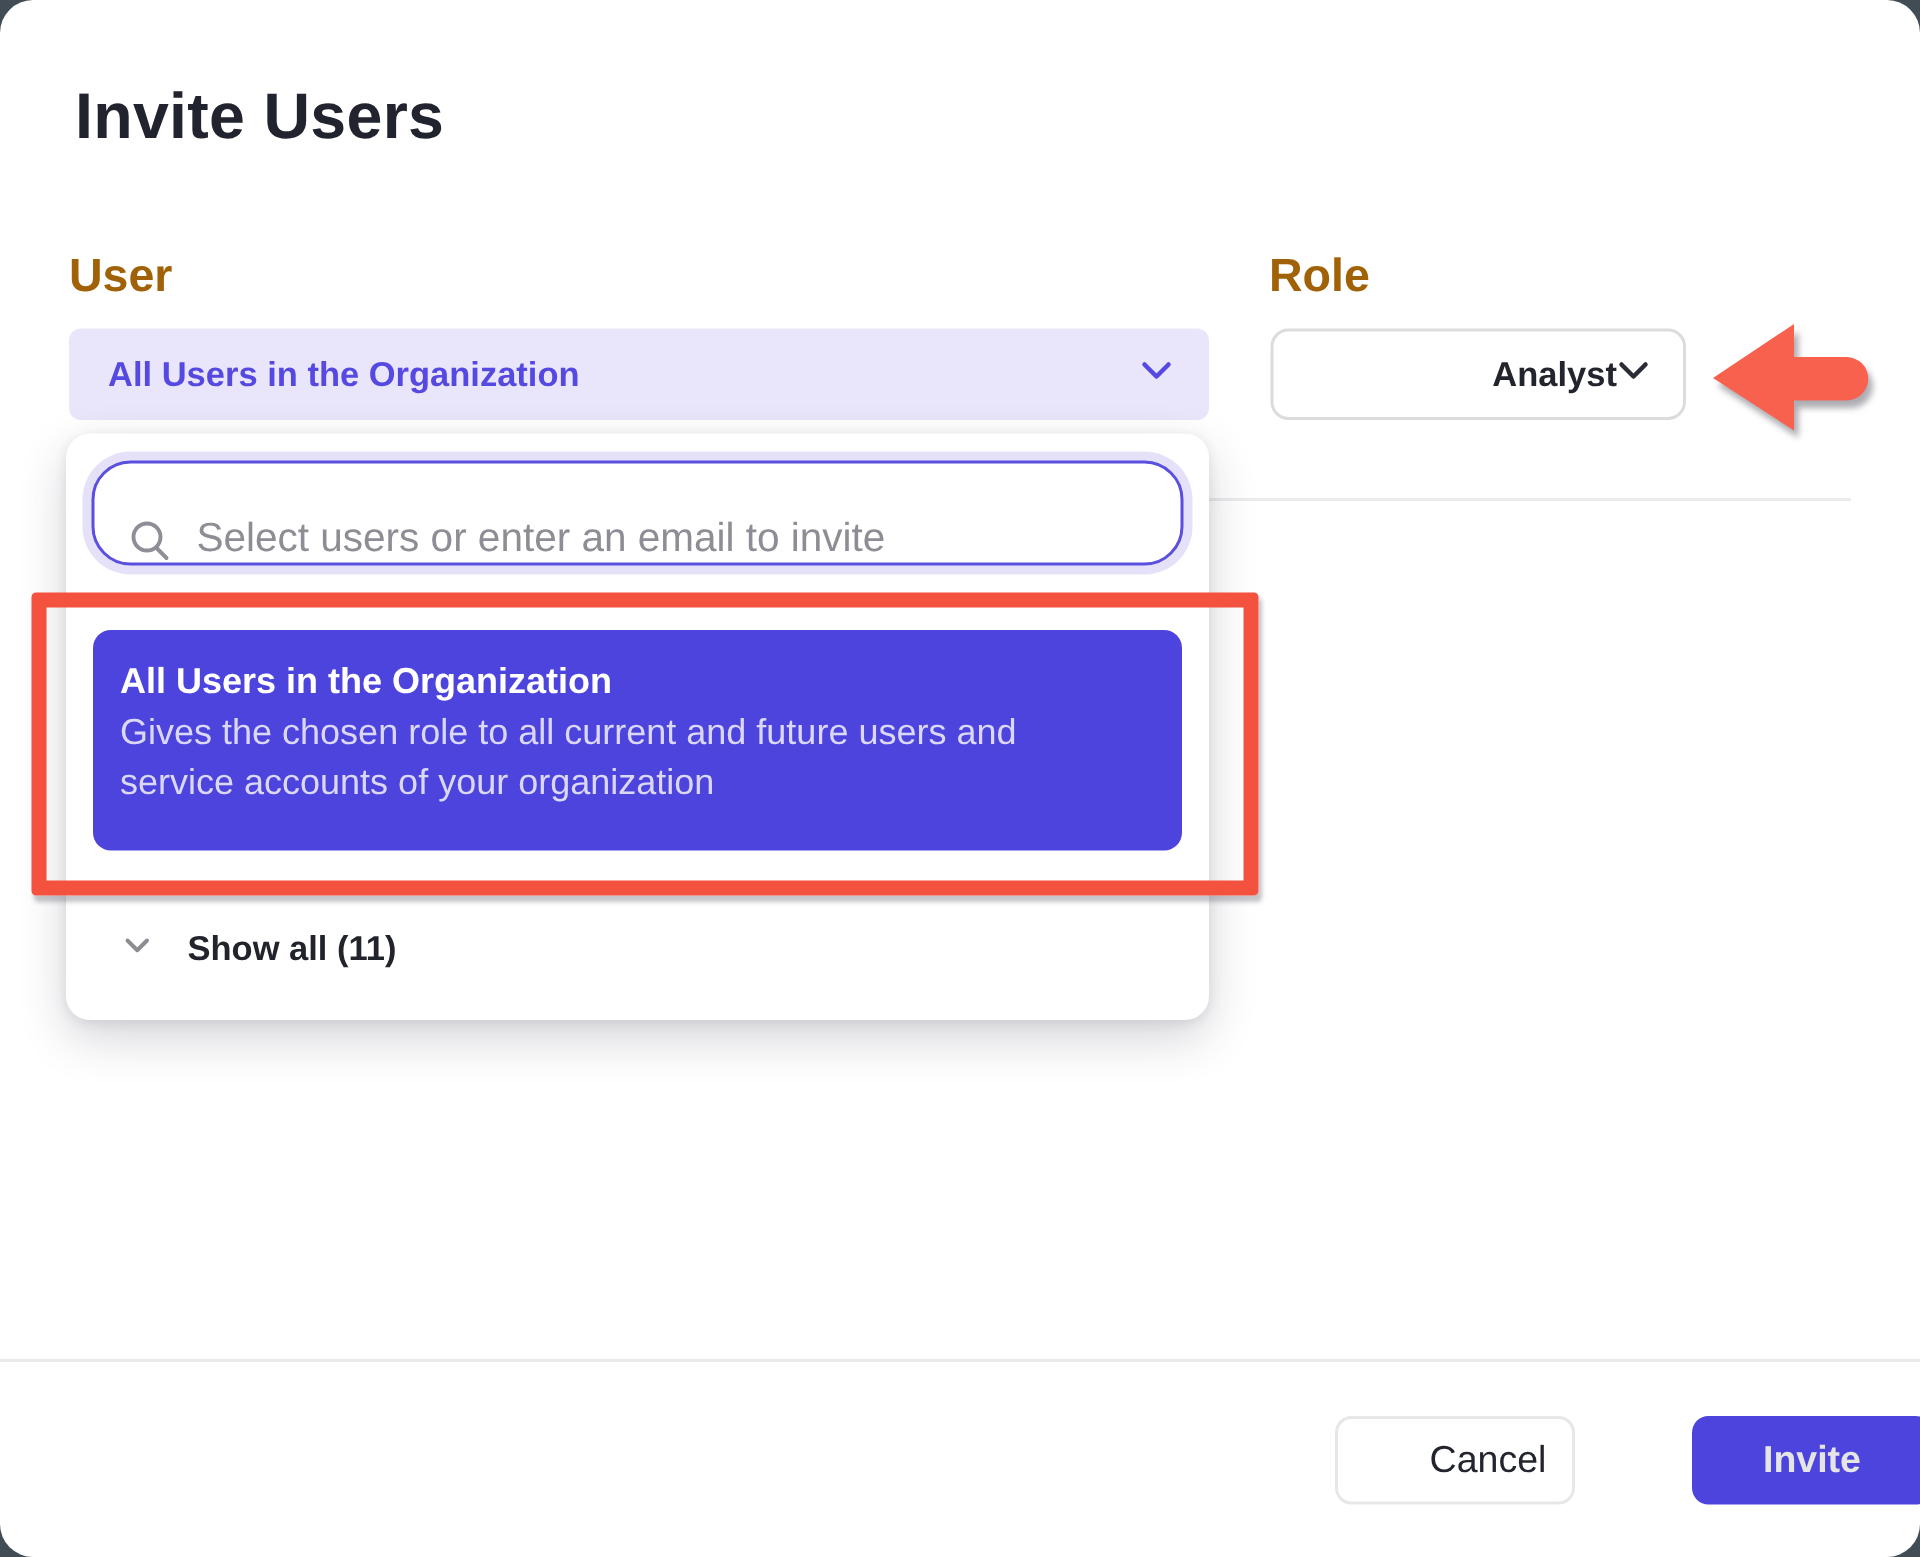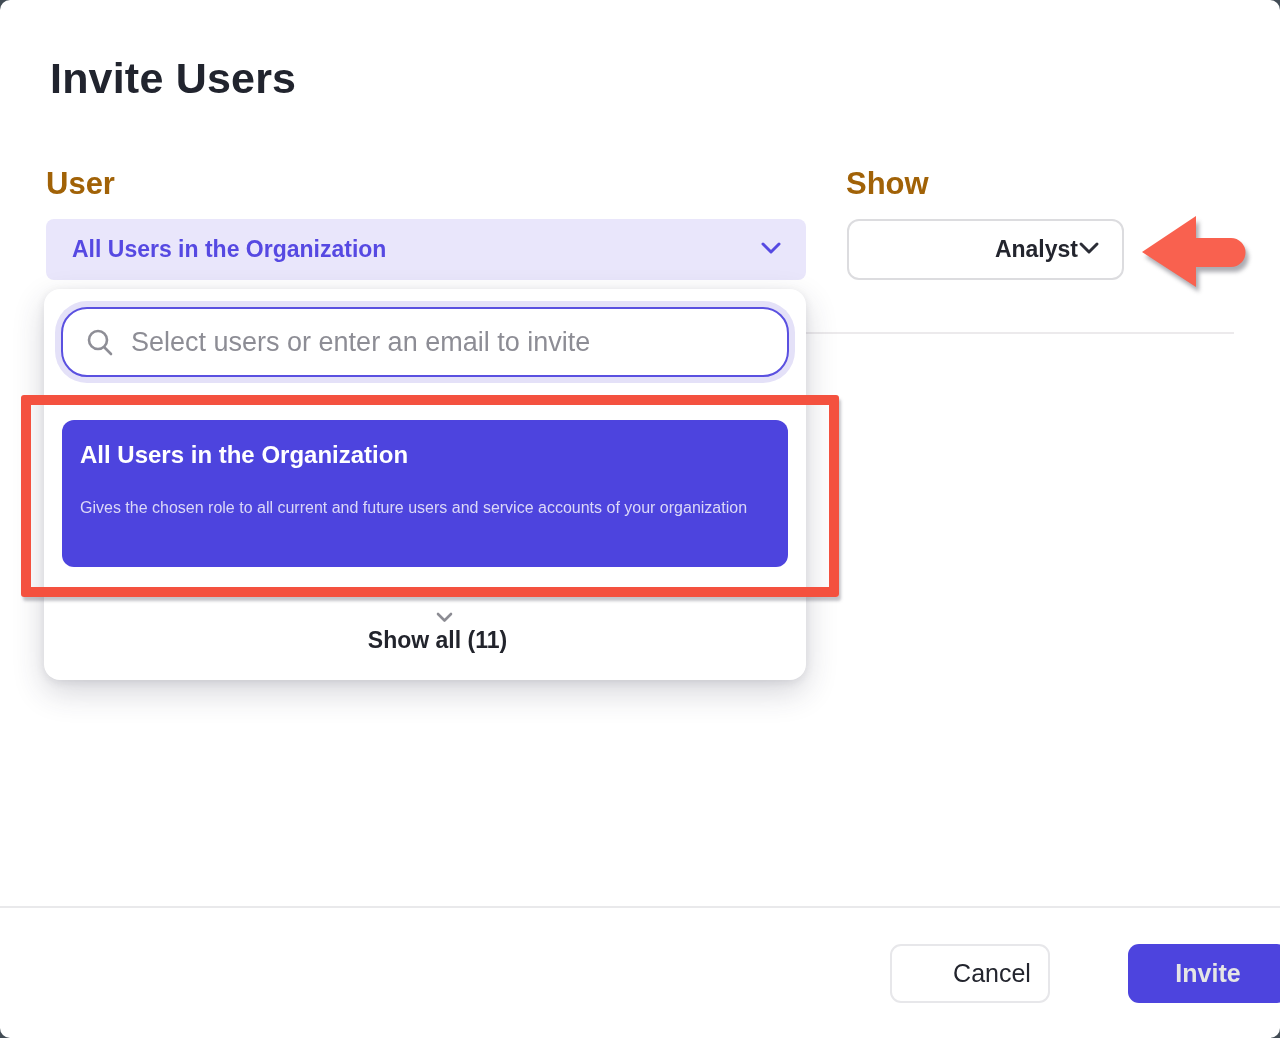--- a/index.html
+++ b/index.html
@@ -5,21 +5,21 @@
   html, body {
     margin: 0; padding: 0;
     width: 1280px; height: 1038px;
     background: #424c55;
     font-family: "Liberation Sans", sans-serif;
     overflow: hidden;
   }
   .card {
     position: absolute; inset: 0;
     background: #ffffff;
-    border-radius: 10px;
+    border-radius: 22px;
     overflow: hidden;
   }
   .abs { position: absolute; }
 
   .page-title {
     left: 50px; top: 54px;
     font-size: 43px; font-weight: 700;
     color: #21242e; letter-spacing: 0.2px;
   }
   .field-label {
@@ -69,21 +69,21 @@
     box-shadow: 0 12px 32px rgba(45,45,70,0.20), 0 2px 8px rgba(45,45,70,0.10);
     z-index: 5;
   }
   .search-box {
     position: absolute; left: 17px; top: 18px; width: 728px; height: 70px;
     box-sizing: border-box;
     background: #ffffff;
     border: 2.5px solid #5a50e0;
     border-radius: 26px;
     box-shadow: 0 0 0 6px #e4e1f8;
-    display: flex; align-items: center;
+    display: flex; align-items: flex-end;
     padding: 0 20px 0 22px;
   }
   .search-box input {
     border: none; outline: none;
     flex: 1; margin-left: 14px;
     font-family: "Liberation Sans", sans-serif;
     font-size: 27px; color: #33353d;
     background: transparent;
   }
   .search-box input::placeholder { color: #8d8d95; opacity: 1; }
@@ -92,30 +92,29 @@
     position: absolute; left: 18px; top: 131px; width: 726px; height: 147px;
     box-sizing: border-box;
     background: #4d44de; border-radius: 12px;
     padding: 21px 26px 0 18px;
     cursor: pointer;
   }
   .option-title {
     font-size: 24px; font-weight: 700; color: #ffffff;
   }
   .option-desc {
-    margin-top: 22px; width: 680px;
-    font-size: 16px; font-weight: 400; color: #dbd8f7;
+    margin-top: 3px; width: 680px;
+    font-size: 24px; font-weight: 400; color: #dbd8f7;
     line-height: 33px;
   }
 
   .show-all-row {
     position: absolute; left: 0; top: 320px; width: 100%; height: 46px;
     display: flex; align-items: center;
     cursor: pointer;
-    flex-direction: column;
   }
   .show-all-row .chev { margin-left: 39px; }
   .show-all-label {
     margin-left: 25px;
     font-size: 23px; font-weight: 700; color: #22242c;
   }
 
   
   .red-box {
     left: 21px; top: 395px; width: 818px; height: 202px;
@@ -158,21 +157,21 @@
   }
 </style>
 </head>
 <body>
 
 <div class="card">
 
   <div class="abs page-title">Invite Users</div>
 
   <div class="abs field-label" id="user-label">User</div>
-  <div class="abs field-label" id="role-label">Show</div>
+  <div class="abs field-label" id="role-label">Role</div>
 
   <div class="abs row-divider"></div>
 
   <div class="abs user-select">
     <span class="sel-text">All Users in the Organization</span>
     <span class="chev">
       <svg width="22" height="14" viewBox="0 0 22 14">
           <polyline points="3,3 11,11 19,3" fill="none" stroke="#5649e2" stroke-width="3" stroke-linecap="round" stroke-linejoin="round"></polyline>
         </svg>
     </span>

